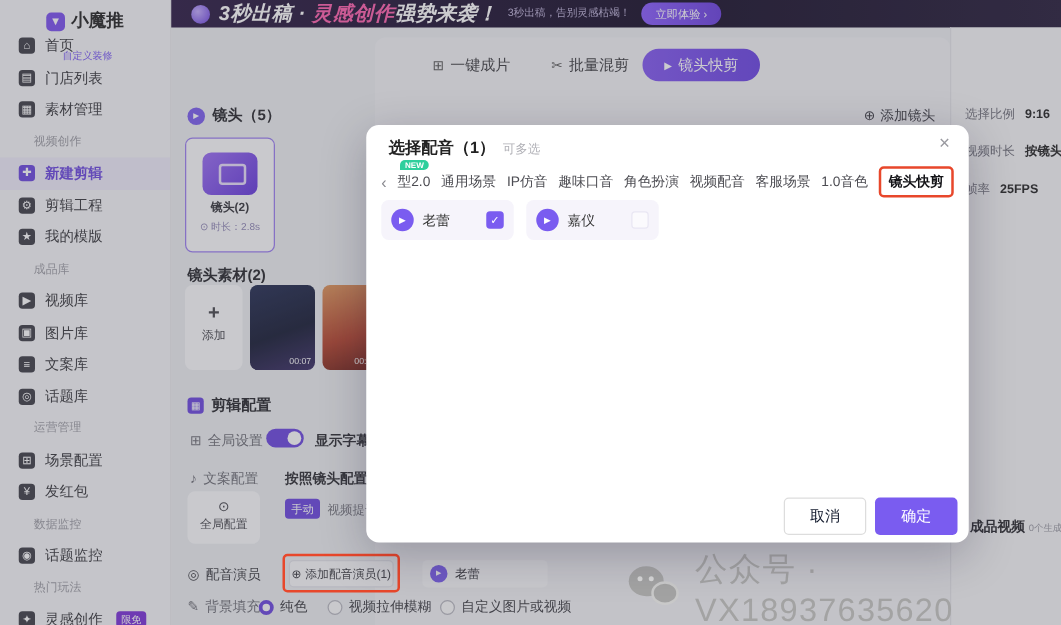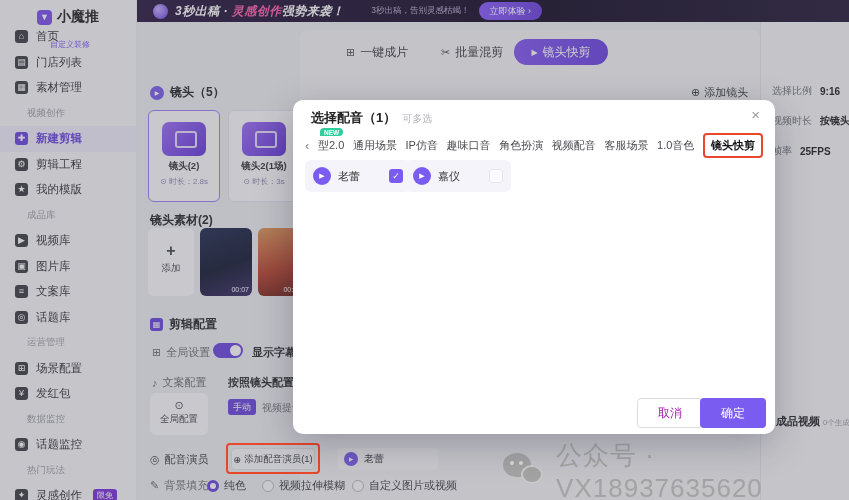--- a/index.html
+++ b/index.html
@@ -16,23 +16,23 @@
   .srow { height:25.5px; display:flex; align-items:center; padding-left:15px; gap:8px; font-size:11.5px; color:#35353a; cursor:pointer; }
   .srow .ic { width:13px; height:13px; border-radius:3px; background:#3d3d46; color:#fff; font-size:9px; line-height:13px; text-align:center; flex:0 0 13px; }
   .srow.active { background:#efecfb; color:#6a46e0; font-weight:bold; }
   .srow.active .ic { background:#6a46e0; }
   .ssec { height:25.5px; display:flex; align-items:center; padding-left:27px; font-size:9.5px; color:#9d9da5; }
   .badge-free { background:#7a30d8; color:#fff; font-size:8px; padding:1px 4px; border-radius:3px; margin-left:3px; }
 
   
   .banner { position:absolute; left:137px; top:0; width:712px; height:22px; background:linear-gradient(90deg,#2a1842,#150d27 55%,#241a38); display:flex; align-items:center; gap:7px; padding-left:16px; color:#fff; }
   .mascot { width:15px; height:15px; border-radius:50%; background:radial-gradient(circle at 35% 35%,#c3abff,#6a3fe0); flex:0 0 15px; }
-  .bt { font-size:12px; font-weight:bold; font-style:italic; letter-spacing:.5px; }
+  .bt { font-size:16px; font-weight:bold; font-style:italic; letter-spacing:.5px; }
   .hl { color:#ff5fae; }
-  .bs { font-size:8.5px; color:#b9aed4; margin-left:20px; }
+  .bs { font-size:8.5px; color:#b9aed4; margin-left:1px; }
   .cta { margin-left:2px; background:linear-gradient(90deg,#8a5cff,#6a3fe0); border-radius:9px; font-size:9px; padding:2.5px 11px; color:#fff; cursor:pointer; }
 
   
   .tb-item { position:absolute; top:44px; font-size:12px; color:#3a3a3e; display:flex; gap:5px; align-items:center; cursor:pointer; }
   .tb-ic { color:#555; font-size:11px; }
   .tb-pill { position:absolute; left:514px; top:39px; width:94px; height:26px; border-radius:14px; background:linear-gradient(90deg,#8257f2,#6a43e4); color:#fff; font-size:12px; display:flex; align-items:center; justify-content:center; gap:5px; cursor:pointer; }
   .tb-save { position:absolute; left:834px; top:45px; width:11px; height:12px; border:1.5px solid #4a4a4f; border-radius:2px; cursor:pointer; }
 
   
   .contentbg { position:absolute; left:300px; top:30px; width:460px; height:470px; background:#f4f4f7; border-radius:8px 8px 0 0; }
@@ -100,27 +100,27 @@
   .modal { position:absolute; left:293px; top:100px; width:482px; height:334px; background:#fff; border-radius:10px; box-shadow:0 10px 36px rgba(20,15,45,.25); z-index:30; }
   .m-title { position:absolute; left:18px; top:9px; font-size:13px; font-weight:bold; color:#222; }
   .m-note { font-size:10px; color:#b0b0b6; font-weight:normal; margin-left:6px; }
   .m-close { position:absolute; right:15px; top:6px; color:#9a9aa0; font-size:15px; cursor:pointer; }
   .m-tabs { position:absolute; left:12px; top:33px; width:458px; display:flex; align-items:center; justify-content:space-between; font-size:11px; color:#4c4c52; }
   .m-tab { cursor:pointer; white-space:nowrap; position:relative; }
   .m-chev { color:#8a8a90; font-size:13px; cursor:pointer; }
   .m-tab.active { font-weight:bold; color:#141418; border:2px solid #e8472b; border-radius:4px; padding:3px 6px; }
   .newb { position:absolute; left:2px; top:-10px; background:#2ecf9c; color:#fff; font-size:6.5px; padding:0.5px 4px; border-radius:5px 5px 5px 0; font-weight:bold; }
   .vcard { position:absolute; top:60px; width:106px; height:32px; background:#f6f4fb; border-radius:6px; display:flex; align-items:center; padding:0 8px; gap:7px; cursor:pointer; }
-  .vc1 { left:12px; } .vc2 { left:112px;align-items:center; }
+  .vc1 { left:12px; } .vc2 { left:128px;align-items:center; }
   .play { width:18px; height:18px; border-radius:50%; background:#7a5cf0; color:#fff; font-size:7px; display:flex; align-items:center; justify-content:center; flex:0 0 18px; }
   .vname { font-size:11px; color:#333; flex:1; }
   .vcheck { width:14px; height:14px; border-radius:3px; background:#7a5cf0; color:#fff; font-size:9px; text-align:center; line-height:14px; cursor:pointer; }
   .vcheck.off { background:#fbfafd; border:1px solid #e9e6f3; color:transparent; }
   .m-btn { position:absolute; top:298px; width:66px; height:30px; border-radius:4px; font-size:12px; display:flex; align-items:center; justify-content:center; cursor:pointer; }
-  .m-cancel { left:344px; background:#fff; border:1px solid #ddd; color:#a21caf; }
+  .m-cancel { left:334px; background:#fff; border:1px solid #ddd; color:#0f172a; }
   .m-ok { left:407px; background:#7a5cf0; color:#fff; }
 </style>
 </head>
 <body>
 
 <div class="stage">
 
   <div class="sidebar">
     <div class="logo">
       <span class="logo-ic">▼</span>
@@ -222,25 +222,20 @@
   </div>
   <div class="add-shot">
       <span>⊕</span>
       <span>添加镜头</span>
     </div>
 
   <div class="shot-card sel" style="left:148px;">
     <div class="shot-ic"></div>
     <div class="shot-name">镜头(2)</div>
     <div class="shot-dur">⊙ 时长：2.8s</div>
-  </div>
-  <div class="shot-card" style="left:228px;">
-    <div class="shot-ic"></div>
-    <div class="shot-name">镜头2(1场)</div>
-    <div class="shot-dur">⊙ 时长：3s</div>
   </div>
 
   <div class="sec-head" style="left:150px; top:212px;">
     <span>镜头素材(2)</span>
   </div>
   <div class="mat-add">
     <div class="plus">+</div>
     <div class="lbl">添加</div>
   </div>
   <div class="thumb thumb1">

